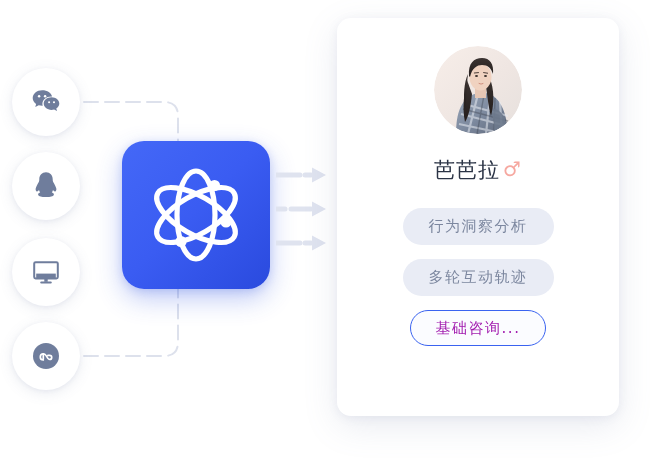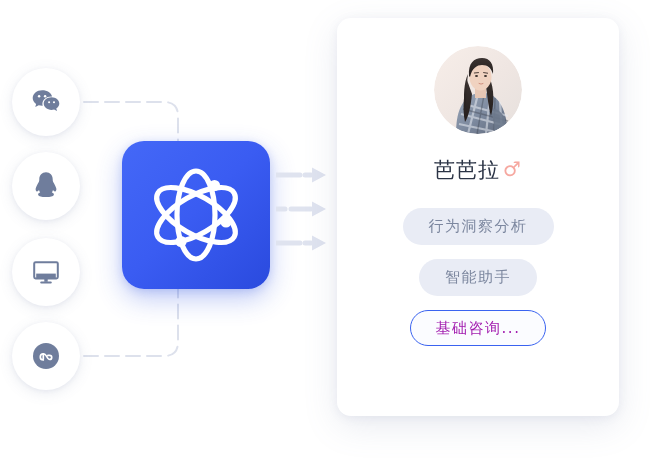--- a/index.html
+++ b/index.html
@@ -301,21 +301,21 @@
 
     <div class="profile-name">
       <span>芭芭拉</span><span class="gender-symbol">♂</span>
     </div>
 
     <div class="tag-list">
       <div class="tag-row">
         <span class="tag">行为洞察分析</span>
       </div>
       <div class="tag-row">
-        <span class="tag">智能助手</span>
+        <span class="tag">多轮互动轨迹</span>
       </div>
       <div class="tag-row">
         <span class="tag tag-primary">基础咨询...</span>
       </div>
     </div>
 
   </div>
 
 </div>
 

